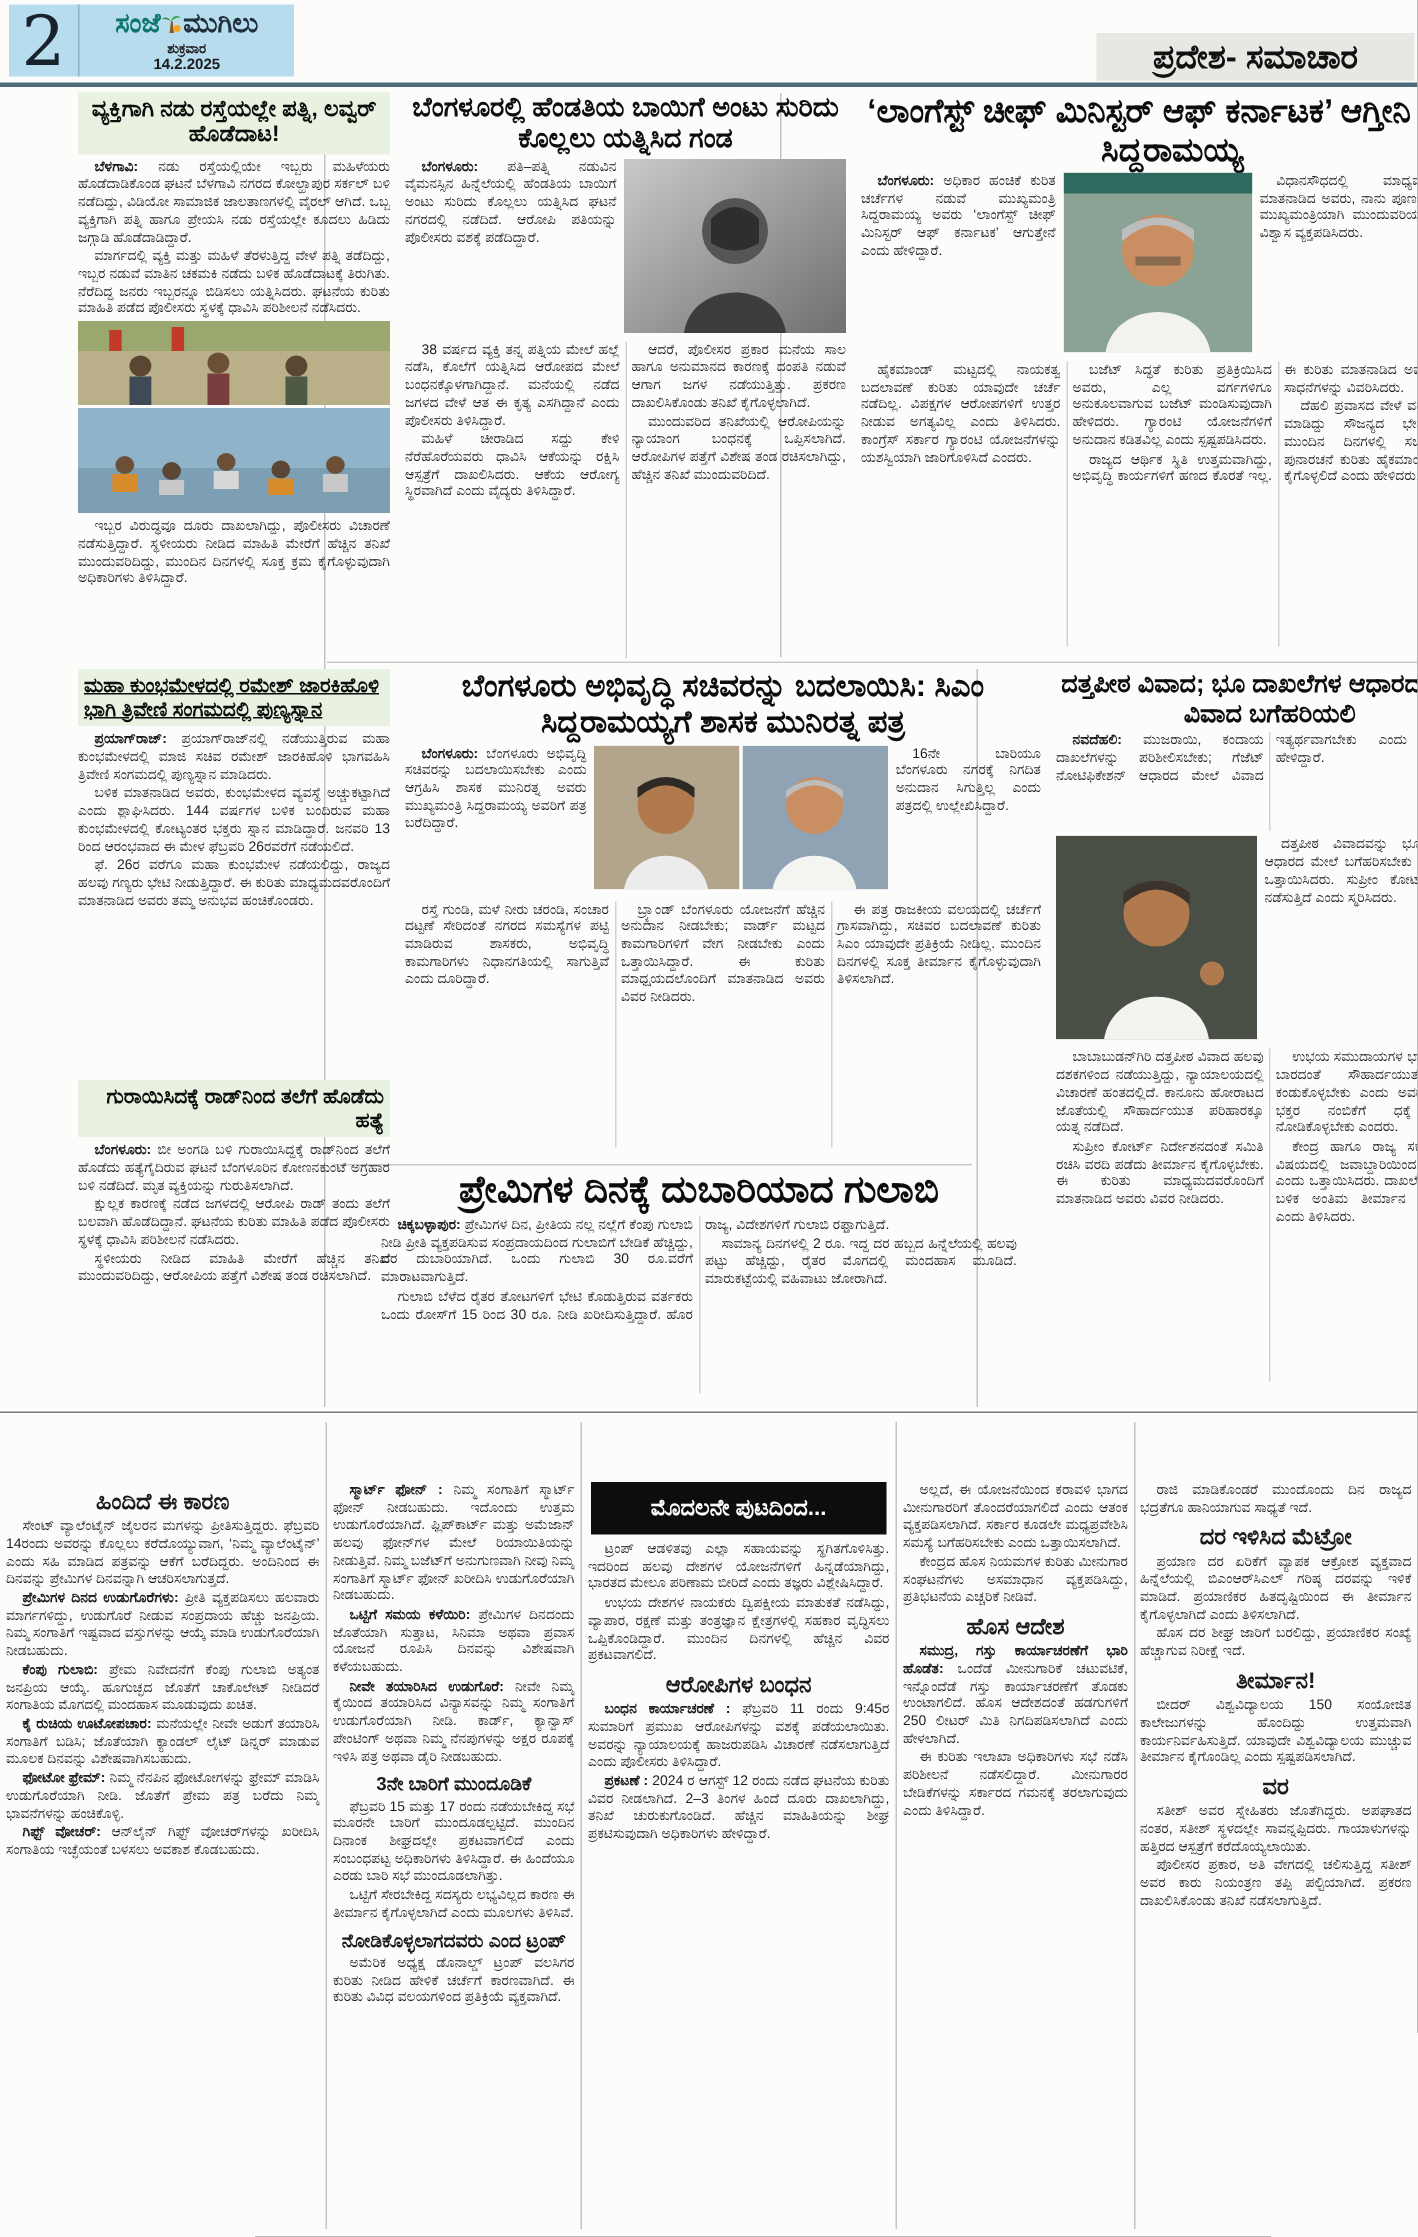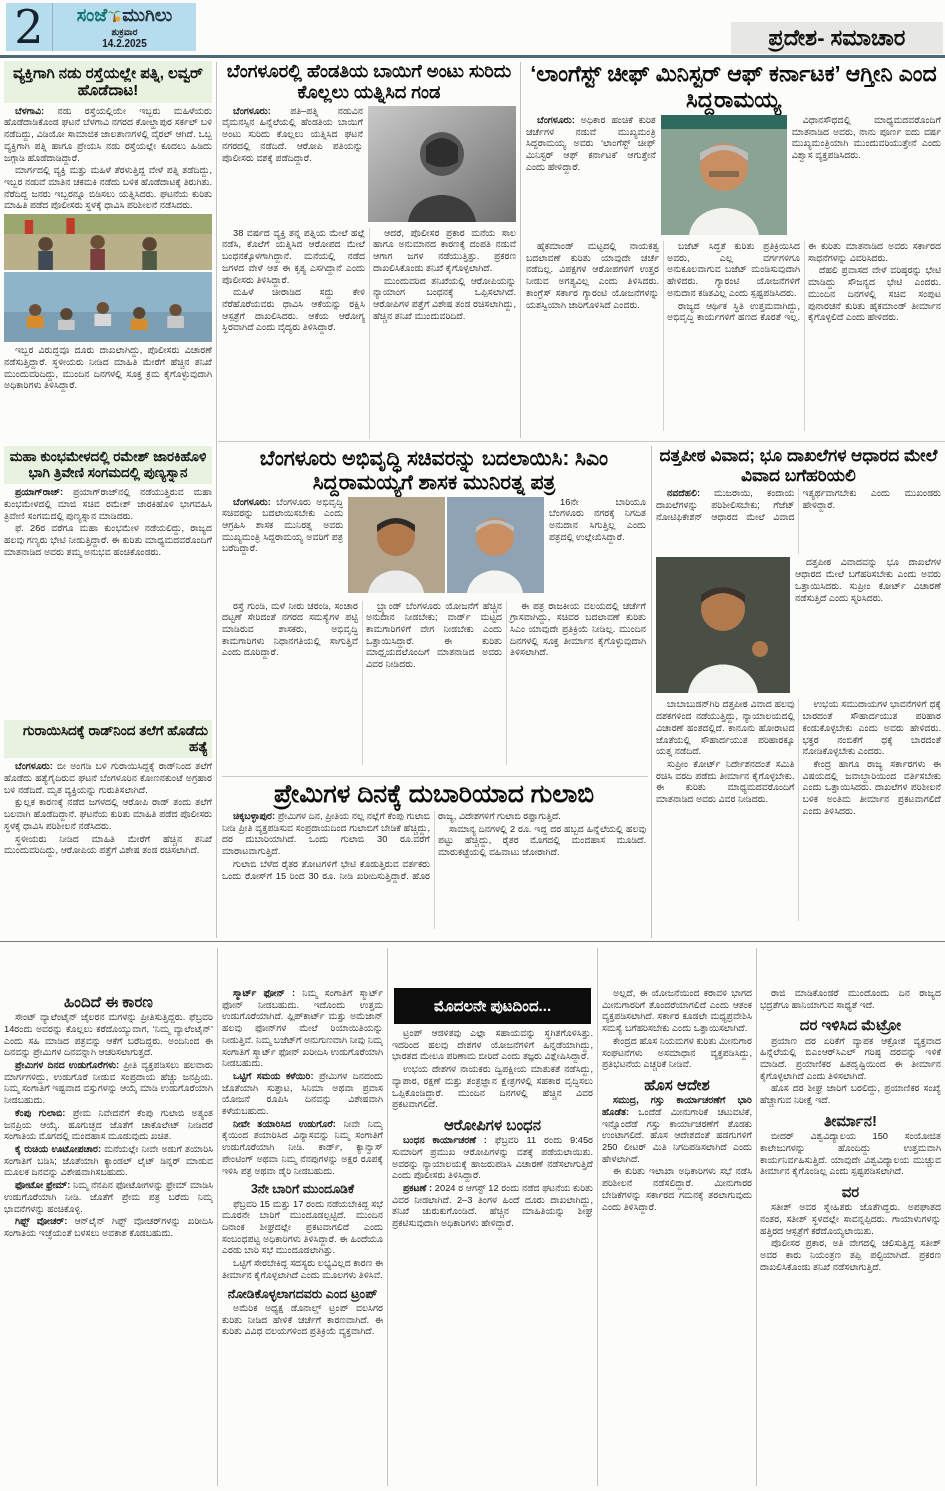--- a/index.html
+++ b/index.html
@@ -16,21 +16,21 @@
   .weekday{font-size:9px;font-weight:bold;line-height:11px;}
   .date{font-size:10px;font-weight:bold;line-height:12px;}
   .section-label{position:absolute;right:2px;top:22px;width:212px;height:32px;background:#e7e7e4;
                  text-align:center;font-size:22px;font-weight:600;line-height:32px;color:#111;}
   .header-rule{position:absolute;left:0;top:55px;width:945px;height:3px;background:#4e6a79;}
   
   .vrule{position:absolute;width:1px;background:#c3c3c3;}
   .hrule{position:absolute;height:1px;background:#c9c9c9;}
   .hrule.dark{background:#777;}
   
-  .art{position:absolute;overflow:hidden;}
+  .art{position:absolute;overflow:hidden;margin-left:48px;}
   .hl{font-weight:bold;color:#0d0d0d;text-align:center;line-height:1.16;margin:0 0 3px 0;}
   .hl.green{background:#e9f2e1;padding:3px 4px 4px;}
   .body{font-size:9.3px;line-height:1.26;text-align:justify;}
   .body p{margin:0 0 1px 0;text-indent:11px;}
   .body p b{text-indent:0;}
   .cols2{column-count:2;column-gap:8px;column-rule:1px solid #d2d2d2;}
   .cols3{column-count:3;column-gap:8px;column-rule:1px solid #d2d2d2;}
   .band{display:flex;gap:5px;}
   .band .bt{flex:1;overflow:hidden;}
   .sub{font-weight:bold;text-align:center;font-size:15px;line-height:1.15;margin:5px 0 2px;}
@@ -169,23 +169,24 @@
     </div>
     <div class="body cols3" style="height:190px;margin-top:4px;">
         <p>ಹೈಕಮಾಂಡ್ ಮಟ್ಟದಲ್ಲಿ ನಾಯಕತ್ವ ಬದಲಾವಣೆ ಕುರಿತು ಯಾವುದೇ ಚರ್ಚೆ ನಡೆದಿಲ್ಲ. ವಿಪಕ್ಷಗಳ ಆರೋಪಗಳಿಗೆ ಉತ್ತರ ನೀಡುವ ಅಗತ್ಯವಿಲ್ಲ ಎಂದು ತಿಳಿಸಿದರು. ಕಾಂಗ್ರೆಸ್ ಸರ್ಕಾರ ಗ್ಯಾರಂಟಿ ಯೋಜನೆಗಳನ್ನು ಯಶಸ್ವಿಯಾಗಿ ಜಾರಿಗೊಳಿಸಿದೆ ಎಂದರು.</p>
         <p>ಬಜೆಟ್ ಸಿದ್ಧತೆ ಕುರಿತು ಪ್ರತಿಕ್ರಿಯಿಸಿದ ಅವರು, ಎಲ್ಲ ವರ್ಗಗಳಿಗೂ ಅನುಕೂಲವಾಗುವ ಬಜೆಟ್ ಮಂಡಿಸುವುದಾಗಿ ಹೇಳಿದರು. ಗ್ಯಾರಂಟಿ ಯೋಜನೆಗಳಿಗೆ ಅನುದಾನ ಕಡಿತವಿಲ್ಲ ಎಂದು ಸ್ಪಷ್ಟಪಡಿಸಿದರು.</p>
         <p>ರಾಜ್ಯದ ಆರ್ಥಿಕ ಸ್ಥಿತಿ ಉತ್ತಮವಾಗಿದ್ದು, ಅಭಿವೃದ್ಧಿ ಕಾರ್ಯಗಳಿಗೆ ಹಣದ ಕೊರತೆ ಇಲ್ಲ. ಈ ಕುರಿತು ಮಾತನಾಡಿದ ಅವರು ಸರ್ಕಾರದ ಸಾಧನೆಗಳನ್ನು ವಿವರಿಸಿದರು.</p>
         <p>ದೆಹಲಿ ಪ್ರವಾಸದ ವೇಳೆ ವರಿಷ್ಠರನ್ನು ಭೇಟಿ ಮಾಡಿದ್ದು ಸೌಜನ್ಯದ ಭೇಟಿ ಎಂದರು. ಮುಂದಿನ ದಿನಗಳಲ್ಲಿ ಸಚಿವ ಸಂಪುಟ ಪುನಾರಚನೆ ಕುರಿತು ಹೈಕಮಾಂಡ್ ತೀರ್ಮಾನ ಕೈಗೊಳ್ಳಲಿದೆ ಎಂದು ಹೇಳಿದರು.</p>
       </div>
   </div>
 
   <div class="art" style="left:4px;top:446px;width:208px;height:272px;">
-    <div class="hl green" style="font-size:13.5px;text-align:center;">ಮಹಾ ಕುಂಭಮೇಳದಲ್ಲಿ ರಮೇಶ್ ಜಾರಕಿಹೊಳಿ ಭಾಗಿ ತ್ರಿವೇಣಿ ಸಂಗಮದಲ್ಲಿ ಪುಣ್ಯಸ್ನಾನ</div>
+    <div class="hl green" style="font-size:13.5px;text-align:left;text-decoration:underline;">ಮಹಾ ಕುಂಭಮೇಳದಲ್ಲಿ ರಮೇಶ್ ಜಾರಕಿಹೊಳಿ ಭಾಗಿ ತ್ರಿವೇಣಿ ಸಂಗಮದಲ್ಲಿ ಪುಣ್ಯಸ್ನಾನ</div>
     <div class="body">
         <p><b>ಪ್ರಯಾಗ್‌ರಾಜ್: </b>ಪ್ರಯಾಗ್‌ರಾಜ್‌ನಲ್ಲಿ ನಡೆಯುತ್ತಿರುವ ಮಹಾ ಕುಂಭಮೇಳದಲ್ಲಿ ಮಾಜಿ ಸಚಿವ ರಮೇಶ್ ಜಾರಕಿಹೊಳಿ ಭಾಗವಹಿಸಿ ತ್ರಿವೇಣಿ ಸಂಗಮದಲ್ಲಿ ಪುಣ್ಯಸ್ನಾನ ಮಾಡಿದರು.</p>
+        <p>ಬಳಿಕ ಮಾತನಾಡಿದ ಅವರು, ಕುಂಭಮೇಳದ ವ್ಯವಸ್ಥೆ ಅಚ್ಚುಕಟ್ಟಾಗಿದೆ ಎಂದು ಶ್ಲಾಘಿಸಿದರು. 144 ವರ್ಷಗಳ ಬಳಿಕ ಬಂದಿರುವ ಮಹಾ ಕುಂಭಮೇಳದಲ್ಲಿ ಕೋಟ್ಯಂತರ ಭಕ್ತರು ಸ್ನಾನ ಮಾಡಿದ್ದಾರೆ. ಜನವರಿ 13 ರಿಂದ ಆರಂಭವಾದ ಈ ಮೇಳ ಫೆಬ್ರವರಿ 26ರವರೆಗೆ ನಡೆಯಲಿದೆ.</p>
         <p>ಫೆ. 26ರ ವರೆಗೂ ಮಹಾ ಕುಂಭಮೇಳ ನಡೆಯಲಿದ್ದು, ರಾಜ್ಯದ ಹಲವು ಗಣ್ಯರು ಭೇಟಿ ನೀಡುತ್ತಿದ್ದಾರೆ. ಈ ಕುರಿತು ಮಾಧ್ಯಮದವರೊಂದಿಗೆ ಮಾತನಾಡಿದ ಅವರು ತಮ್ಮ ಅನುಭವ ಹಂಚಿಕೊಂಡರು.</p>
       </div>
   </div>
 
   <div class="art" style="left:4px;top:720px;width:208px;height:218px;">
     <div class="hl green" style="font-size:13.5px;text-align:right;">ಗುರಾಯಿಸಿದಕ್ಕೆ ರಾಡ್‌ನಿಂದ ತಲೆಗೆ ಹೊಡೆದು ಹತ್ಯೆ</div>
     <div class="body">
         <p><b>ಬೆಂಗಳೂರು: </b>ಬೀ ಅಂಗಡಿ ಬಳಿ ಗುರಾಯಿಸಿದ್ದಕ್ಕೆ ರಾಡ್‌ನಿಂದ ತಲೆಗೆ ಹೊಡೆದು ಹತ್ಯೆಗೈದಿರುವ ಘಟನೆ ಬೆಂಗಳೂರಿನ ಕೋಣನಕುಂಟೆ ಅಗ್ರಹಾರ ಬಳಿ ನಡೆದಿದೆ. ಮೃತ ವ್ಯಕ್ತಿಯನ್ನು ಗುರುತಿಸಲಾಗಿದೆ.</p>
         <p>ಕ್ಷುಲ್ಲಕ ಕಾರಣಕ್ಕೆ ನಡೆದ ಜಗಳದಲ್ಲಿ ಆರೋಪಿ ರಾಡ್ ತಂದು ತಲೆಗೆ ಬಲವಾಗಿ ಹೊಡೆದಿದ್ದಾನೆ. ಘಟನೆಯ ಕುರಿತು ಮಾಹಿತಿ ಪಡೆದ ಪೊಲೀಸರು ಸ್ಥಳಕ್ಕೆ ಧಾವಿಸಿ ಪರಿಶೀಲನೆ ನಡೆಸಿದರು.</p>
         <p>ಸ್ಥಳೀಯರು ನೀಡಿದ ಮಾಹಿತಿ ಮೇರೆಗೆ ಹೆಚ್ಚಿನ ತನಿಖೆ ಮುಂದುವರಿದಿದ್ದು, ಆರೋಪಿಯ ಪತ್ತೆಗೆ ವಿಶೇಷ ತಂಡ ರಚಿಸಲಾಗಿದೆ.</p>
@@ -243,21 +244,21 @@
         </div>
     </div>
     <div class="body cols2" style="height:222px;margin-top:4px;">
         <p>ಬಾಬಾಬುಡನ್‌ಗಿರಿ ದತ್ತಪೀಠ ವಿವಾದ ಹಲವು ದಶಕಗಳಿಂದ ನಡೆಯುತ್ತಿದ್ದು, ನ್ಯಾಯಾಲಯದಲ್ಲಿ ವಿಚಾರಣೆ ಹಂತದಲ್ಲಿದೆ. ಕಾನೂನು ಹೋರಾಟದ ಜೊತೆಯಲ್ಲಿ ಸೌಹಾರ್ದಯುತ ಪರಿಹಾರಕ್ಕೂ ಯತ್ನ ನಡೆದಿದೆ.</p>
         <p>ಸುಪ್ರೀಂ ಕೋರ್ಟ್ ನಿರ್ದೇಶನದಂತೆ ಸಮಿತಿ ರಚಿಸಿ ವರದಿ ಪಡೆದು ತೀರ್ಮಾನ ಕೈಗೊಳ್ಳಬೇಕು. ಈ ಕುರಿತು ಮಾಧ್ಯಮದವರೊಂದಿಗೆ ಮಾತನಾಡಿದ ಅವರು ವಿವರ ನೀಡಿದರು.</p>
         <p>ಉಭಯ ಸಮುದಾಯಗಳ ಭಾವನೆಗಳಿಗೆ ಧಕ್ಕೆ ಬಾರದಂತೆ ಸೌಹಾರ್ದಯುತ ಪರಿಹಾರ ಕಂಡುಕೊಳ್ಳಬೇಕು ಎಂದು ಅವರು ಹೇಳಿದರು. ಭಕ್ತರ ನಂಬಿಕೆಗೆ ಧಕ್ಕೆ ಬಾರದಂತೆ ನೋಡಿಕೊಳ್ಳಬೇಕು ಎಂದರು.</p>
         <p>ಕೇಂದ್ರ ಹಾಗೂ ರಾಜ್ಯ ಸರ್ಕಾರಗಳು ಈ ವಿಷಯದಲ್ಲಿ ಜವಾಬ್ದಾರಿಯಿಂದ ವರ್ತಿಸಬೇಕು ಎಂದು ಒತ್ತಾಯಿಸಿದರು. ದಾಖಲೆಗಳ ಪರಿಶೀಲನೆ ಬಳಿಕ ಅಂತಿಮ ತೀರ್ಮಾನ ಪ್ರಕಟವಾಗಲಿದೆ ಎಂದು ತಿಳಿಸಿದರು.</p>
       </div>
   </div>
 
-  <div class="art" style="left:222px;top:779px;width:424px;height:158px;">
+  <div class="art" style="left:206px;top:779px;width:424px;height:158px;">
     <div class="hl" style="font-size:25px;">ಪ್ರೇಮಿಗಳ ದಿನಕ್ಕೆ ದುಬಾರಿಯಾದ ಗುಲಾಬಿ</div>
     <div class="body cols2" style="height:118px;">
         <p><b>ಚಿಕ್ಕಬಳ್ಳಾಪುರ: </b>ಪ್ರೇಮಿಗಳ ದಿನ, ಪ್ರೀತಿಯ ನಲ್ಲ ನಲ್ಲೆಗೆ ಕೆಂಪು ಗುಲಾಬಿ ನೀಡಿ ಪ್ರೀತಿ ವ್ಯಕ್ತಪಡಿಸುವ ಸಂಪ್ರದಾಯದಿಂದ ಗುಲಾಬಿಗೆ ಬೇಡಿಕೆ ಹೆಚ್ಚಿದ್ದು, ದರ ದುಬಾರಿಯಾಗಿದೆ. ಒಂದು ಗುಲಾಬಿ 30 ರೂ.ವರೆಗೆ ಮಾರಾಟವಾಗುತ್ತಿದೆ.</p>
         <p>ಗುಲಾಬಿ ಬೆಳೆದ ರೈತರ ತೋಟಗಳಿಗೆ ಭೇಟಿ ಕೊಡುತ್ತಿರುವ ವರ್ತಕರು ಒಂದು ರೋಸ್‌ಗೆ 15 ರಿಂದ 30 ರೂ. ನೀಡಿ ಖರೀದಿಸುತ್ತಿದ್ದಾರೆ. ಹೊರ ರಾಜ್ಯ, ವಿದೇಶಗಳಿಗೆ ಗುಲಾಬಿ ರಫ್ತಾಗುತ್ತಿದೆ.</p>
         <p>ಸಾಮಾನ್ಯ ದಿನಗಳಲ್ಲಿ 2 ರೂ. ಇದ್ದ ದರ ಹಬ್ಬದ ಹಿನ್ನೆಲೆಯಲ್ಲಿ ಹಲವು ಪಟ್ಟು ಹೆಚ್ಚಿದ್ದು, ರೈತರ ಮೊಗದಲ್ಲಿ ಮಂದಹಾಸ ಮೂಡಿದೆ. ಮಾರುಕಟ್ಟೆಯಲ್ಲಿ ವಹಿವಾಟು ಜೋರಾಗಿದೆ.</p>
       </div>
   </div>
 
   <div class="bcol" style="left:4px;width:209px;">
     <div class="sub">ಹಿಂದಿದೆ ಈ ಕಾರಣ</div>

